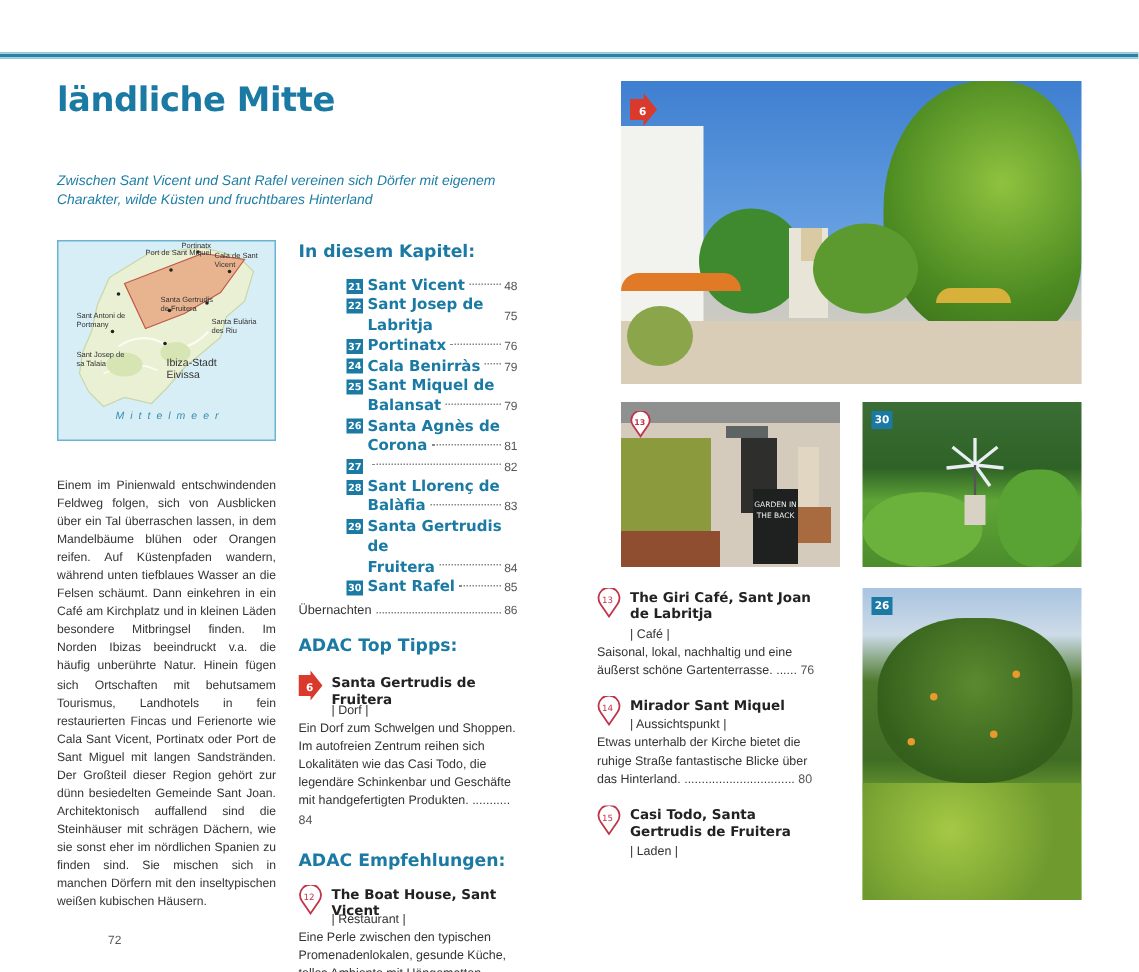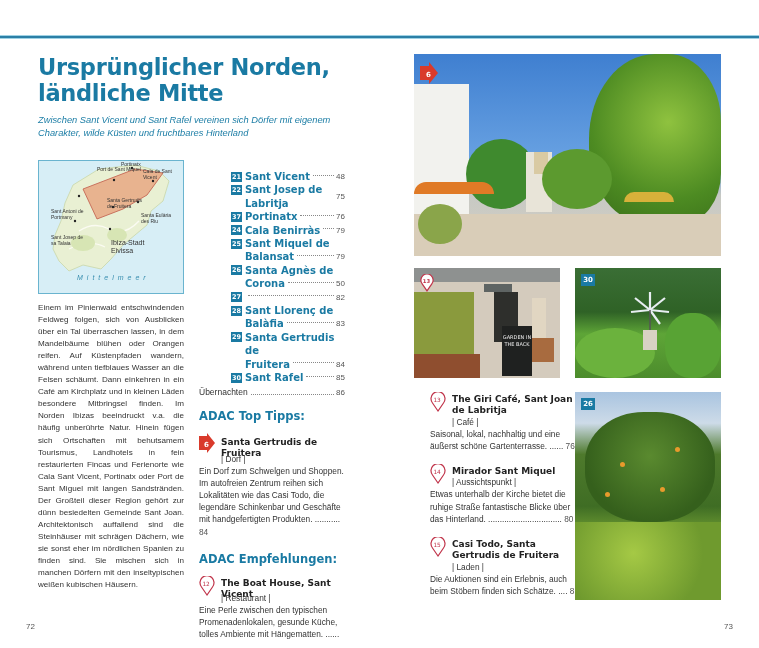--- a/index.html
+++ b/index.html
@@ -5,51 +5,50 @@
   * { box-sizing: border-box; margin: 0; padding: 0; }
   body { width: 759px; height: 648px; background: #ffffff; position: relative; overflow: hidden; font-family: "DejaVu Sans", sans-serif; color: #2a2a2a; }
   .topbar { position: absolute; left: 0; top: 35px; width: 759px; height: 4px; background: #2b7fa6; border-top: 1px solid #9fd2e4; border-bottom: 1px solid #9fd2e4; }
   .title { position: absolute; left: 38px; top: 54px; font-family: "DejaVu Sans", sans-serif; font-weight: bold; font-size: 22.5px; line-height: 26px; color: #1a7aa3; letter-spacing: -0.3px; }
   .subtitle { position: absolute; left: 38px; top: 114px; width: 330px; font-style: italic; font-size: 9.3px; line-height: 13px; color: #1d7ea6; font-family: "Liberation Sans", sans-serif; }
   .map { position: absolute; left: 38px; top: 160px; width: 146px; height: 134px; border: 1px solid #6ab4cf; background: #d7eef6; overflow: hidden; }
   .map svg { position: absolute; left: 0; top: 0; }
   .map-label { position: absolute; font-family: "Liberation Sans", sans-serif; font-size: 5px; line-height: 5.5px; color: #333; }
   .map-label.big { font-size: 7px; line-height: 8px; }
   .map-sea { position: absolute; left: 38px; top: 113px; font-family: "Liberation Sans", sans-serif; font-style: italic; font-size: 7px; letter-spacing: 4px; color: #3a8fb0; }
-  .body-text { position: absolute; left: 38px; top: 302px; width: 146px; font-family: "Liberation Sans", sans-serif; font-size: 8.1px; line-height: 12.05px; text-align: justify; color: #333; }
+  .body-text { position: absolute; left: 38px; top: 318px; width: 146px; font-family: "Liberation Sans", sans-serif; font-size: 8.1px; line-height: 12.05px; text-align: justify; color: #333; }
   .col2 { position: absolute; left: 199px; top: 160px; width: 146px; }
   .h2 { font-family: "DejaVu Sans", sans-serif; font-weight: bold; font-size: 11.5px; color: #1a7aa3; }
   .toc { margin-top: 10px; }
   .toc-item { display: flex; align-items: flex-start; font-family: "DejaVu Sans", sans-serif; font-weight: bold; font-size: 10px; line-height: 13.4px; color: #1a7aa3; padding-left: 32px; }
   .toc-num { flex: 0 0 auto; width: 11px; height: 10px; margin-top: 1.5px; margin-right: 3px; background: #1a7aa3; color: #fff; font-size: 6.5px; line-height: 10px; text-align: center; }
   .toc-text { flex: 1; position: relative; }
   .toc-line { display: flex; align-items: center; }
   .toc-dots { flex: 1; border-bottom: 1px dotted #888; margin: 0 2px 3px 3px; }
   .toc-page { font-family: "Liberation Sans", sans-serif; font-weight: normal; font-size: 8px; color: #555; }
   .toc-plain { font-family: "Liberation Sans", sans-serif; font-weight: normal; font-size: 8.5px; line-height: 13px; color: #333; display: flex; align-items: baseline; margin-top: 1px; }
   .section-h { margin-top: 10px; }
   .tip { margin-top: 10px; }
   .tip-head { display: flex; align-items: flex-start; }
   .tip-icon { flex: 0 0 auto; width: 16px; height: 20px; margin-right: 6px; position: relative; }
   .tip-title { font-family: "DejaVu Sans", sans-serif; font-weight: bold; font-size: 9px; line-height: 11px; color: #222; }
   .tip-cat { font-family: "Liberation Sans", sans-serif; font-size: 8.3px; line-height: 12px; color: #333; padding-left: 22px; }
   .tip-desc { font-family: "Liberation Sans", sans-serif; font-size: 8.3px; line-height: 12.2px; color: #333; }
   .tip-desc .pg { color: #555; }
-  .col3 { position: absolute; left: 430px; top: 392px; width: 152px; }
+  .col3 { position: absolute; left: 398px; top: 392px; width: 152px; }
   .photo { position: absolute; overflow: hidden; }
   .badge-sq { position: absolute; left: 6px; top: 6px; width: 14px; height: 12px; background: #1a7aa3; color: #fff; font-size: 7px; line-height: 12px; text-align: center; font-family: "DejaVu Sans", sans-serif; font-weight: bold; }
-  .page-num { position: absolute; top: 622px; font-family: "Liberation Sans", sans-serif; font-size: 8px; color: #555; }
+  .page-num { position: absolute; top: 622px; font-family: "Liberation Sans", sans-serif; font-size: 8px; color: #555; margin-left: 46px; }
 </style>
 </head>
 <body>
 
 <div class="topbar"></div>
 
 <div class="title">
-  <div>Ursprünglicher Norden,</div>
   <div>ländliche Mitte</div>
 </div>
 <div class="subtitle">Zwischen Sant Vicent und Sant Rafel vereinen sich Dörfer mit eigenem Charakter, wilde Küsten und fruchtbares Hinterland</div>
 
 <div class="map">
   <svg width="146" height="134" viewBox="0 0 146 134">
     <path d="M34 24 L60 8 L96 4 L120 10 L130 20 L124 40 L112 50 L108 64 L96 74 L84 84 L72 98 L62 108 L44 104 L30 110 L20 100 L14 88 L16 74 L22 60 L26 42 Z" fill="#e9f0d3" stroke="#c9d7a8" stroke-width="0.8"></path>
     <path d="M40 70 Q55 60 70 68 T100 60" fill="none" stroke="#fbfbf2" stroke-width="1.4"></path>
     <path d="M30 88 Q50 78 66 86" fill="none" stroke="#fbfbf2" stroke-width="1.2"></path>
     <ellipse cx="44" cy="82" rx="12" ry="8" fill="#d7e5b4"></ellipse>
@@ -72,20 +71,21 @@
   <span class="map-label" style="left:102px;top:52px;width:36px">Santa Eulària des Riu</span>
   <span class="map-label" style="left:12px;top:74px;width:32px">Sant Josep de sa Talaia</span>
   <span class="map-label big" style="left:72px;top:78px">Ibiza-Stadt</span>
   <span class="map-label big" style="left:72px;top:86px">Eivissa</span>
   <span class="map-sea">Mittelmeer</span>
 </div>
 
 <div class="body-text">Einem im Pinienwald entschwindenden Feldweg folgen, sich von Ausblicken über ein Tal überraschen lassen, in dem Mandelbäume blühen oder Orangen reifen. Auf Küstenpfaden wandern, während unten tiefblaues Wasser an die Felsen schäumt. Dann einkehren in ein Café am Kirchplatz und in kleinen Läden besondere Mitbringsel finden. Im Norden Ibizas beeindruckt v.a. die häufig unberührte Natur. Hinein fügen sich Ortschaften mit behutsamem Tourismus, Landhotels in fein restaurierten Fincas und Ferienorte wie Cala Sant Vicent, Portinatx oder Port de Sant Miguel mit langen Sandstränden. Der Großteil dieser Region gehört zur dünn besiedelten Gemeinde Sant Joan. Architektonisch auffallend sind die Steinhäuser mit schrägen Dächern, wie sie sonst eher im nördlichen Spanien zu finden sind. Sie mischen sich in manchen Dörfern mit den inseltypischen weißen kubischen Häusern.</div>
 
 <div class="col2">
+  <div class="h2">In diesem Kapitel:</div>
   <div class="toc">
     <div class="toc-item">
       <span class="toc-num">21</span>
       <div class="toc-text">
           <div class="toc-line">
             <span>Sant Vicent</span>
             <span class="toc-dots"></span>
             <span class="toc-page">48</span>
           </div>
         </div>
@@ -131,21 +131,21 @@
           </div>
         </div>
     </div>
     <div class="toc-item">
       <span class="toc-num">26</span>
       <div class="toc-text">
           <div>Santa Agnès de</div>
           <div class="toc-line">
             <span>Corona</span>
             <span class="toc-dots"></span>
-            <span class="toc-page">50</span>
+            <span class="toc-page">81</span>
           </div>
         </div>
     </div>
     <div class="toc-item">
       <span class="toc-num">27</span>
       <div class="toc-text">
           <div class="toc-line">
             <span class="toc-dots"></span>
             <span class="toc-page">82</span>
           </div>
@@ -252,21 +252,20 @@
     <div class="tip-head">
       <span class="tip-icon">
         <svg width="16" height="20" viewBox="0 0 16 20">
             <path d="M8 19 L2.5 11 A7 7 0 1 1 13.5 11 Z" fill="#fff" stroke="#c0344a" stroke-width="1.2"></path>
             <text x="3.4" y="10" font-size="5.8" fill="#c0344a" font-family="DejaVu Sans, sans-serif">15</text>
           </svg>
       </span>
       <span class="tip-title" style="padding-top:2px">Casi Todo, Santa Gertrudis de Fruitera</span>
     </div>
     <div class="tip-cat">| Laden |</div>
-    <div class="tip-desc"><span>Die Auktionen sind ein Erlebnis, auch beim Stöbern finden sich Schätze.</span> .... <span class="pg">85</span></div>
   </div>
 </div>
 
 <div class="photo" style="left:414px;top:54px;width:307px;height:202px;background:linear-gradient(180deg,#3f7fd0 0%,#6aa3e3 55%,#c7c9c4 70%,#d6cfc2 100%);">
   <div style="position:absolute;left:0;top:30px;width:55px;height:130px;background:#f2f2ee;"></div>
   <div style="position:absolute;left:52px;top:85px;width:70px;height:70px;border-radius:50%;background:#3f8a2e;"></div>
   <div style="position:absolute;left:112px;top:98px;width:26px;height:60px;background:#e8e4d8;"></div>
   <div style="position:absolute;left:120px;top:98px;width:14px;height:22px;background:#d9caa3;"></div>
   <div style="position:absolute;left:175px;top:0;width:132px;height:170px;border-radius:50% 40% 30% 45%;background:radial-gradient(circle at 60% 40%,#8fc23f,#4d8b22 60%,#376b18);"></div>
   <div style="position:absolute;left:128px;top:95px;width:70px;height:60px;border-radius:50%;background:#5c9a2f;"></div>

